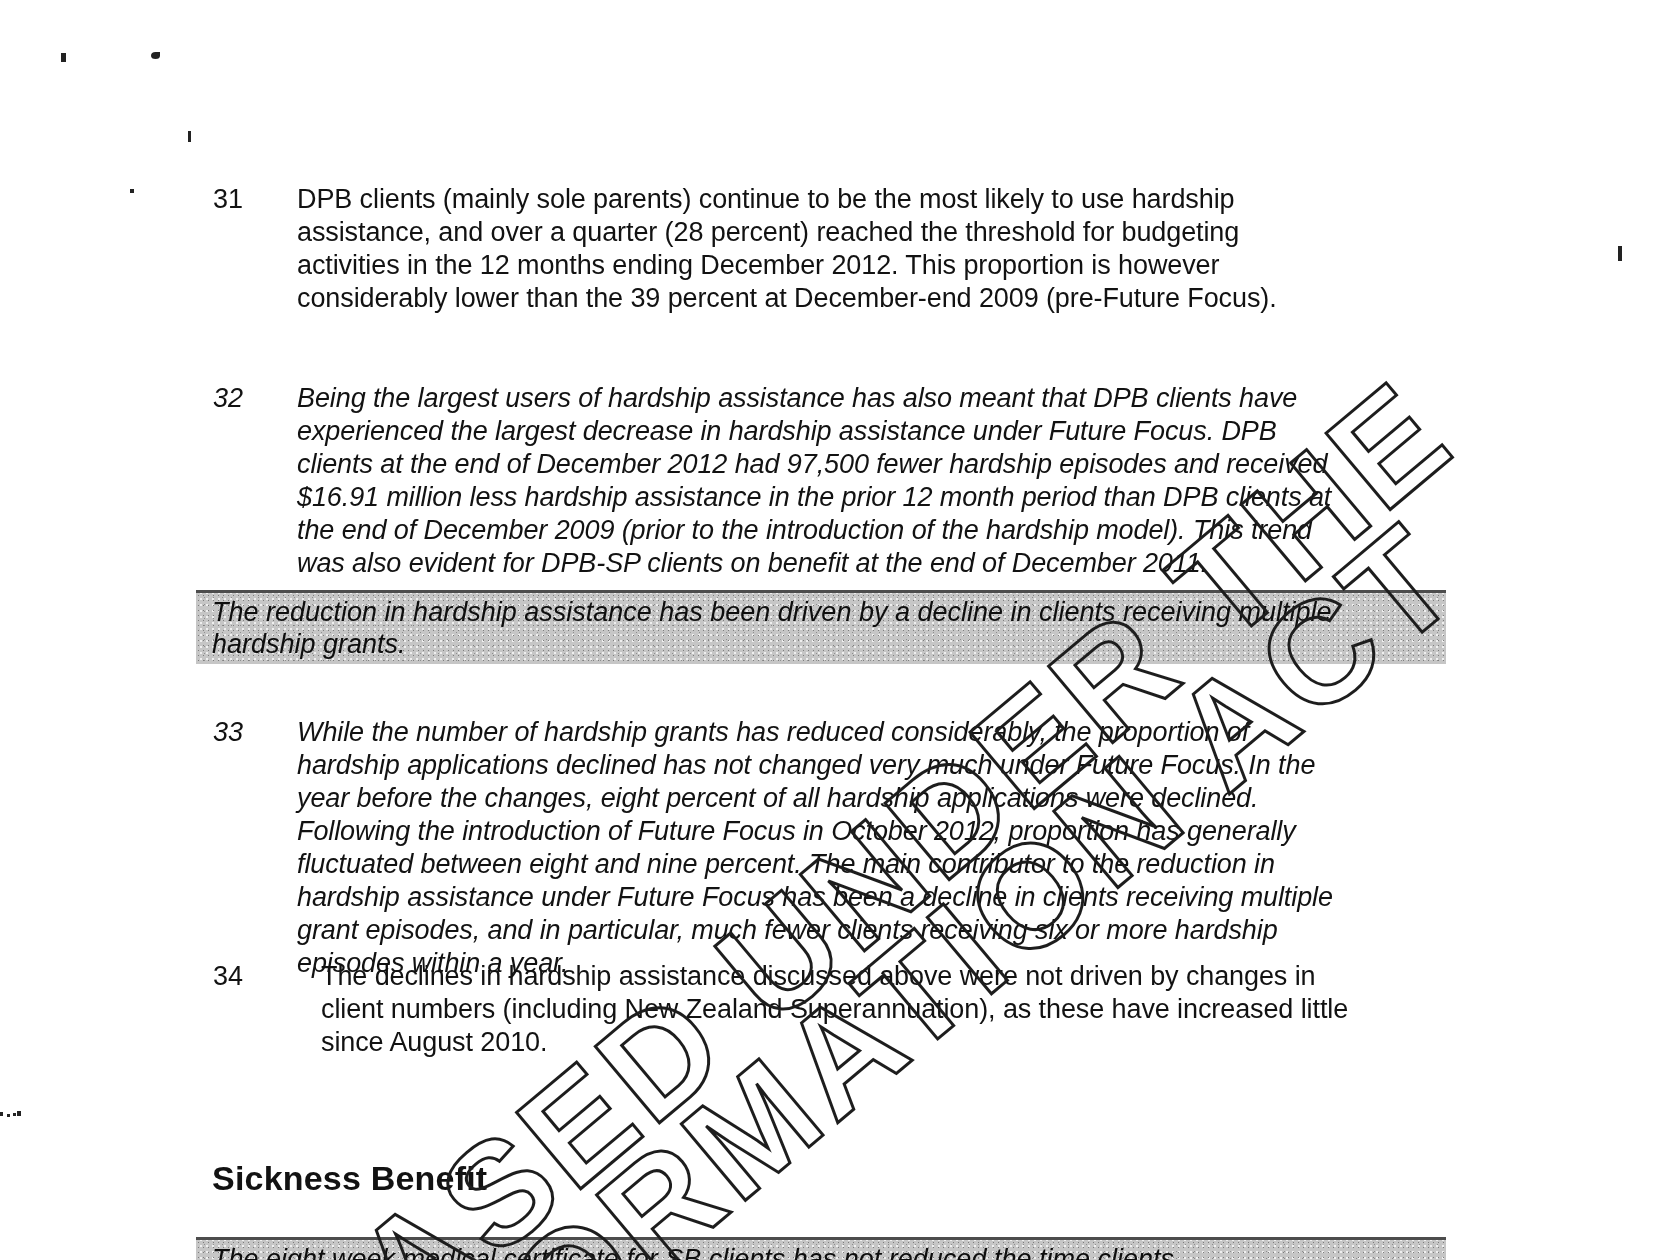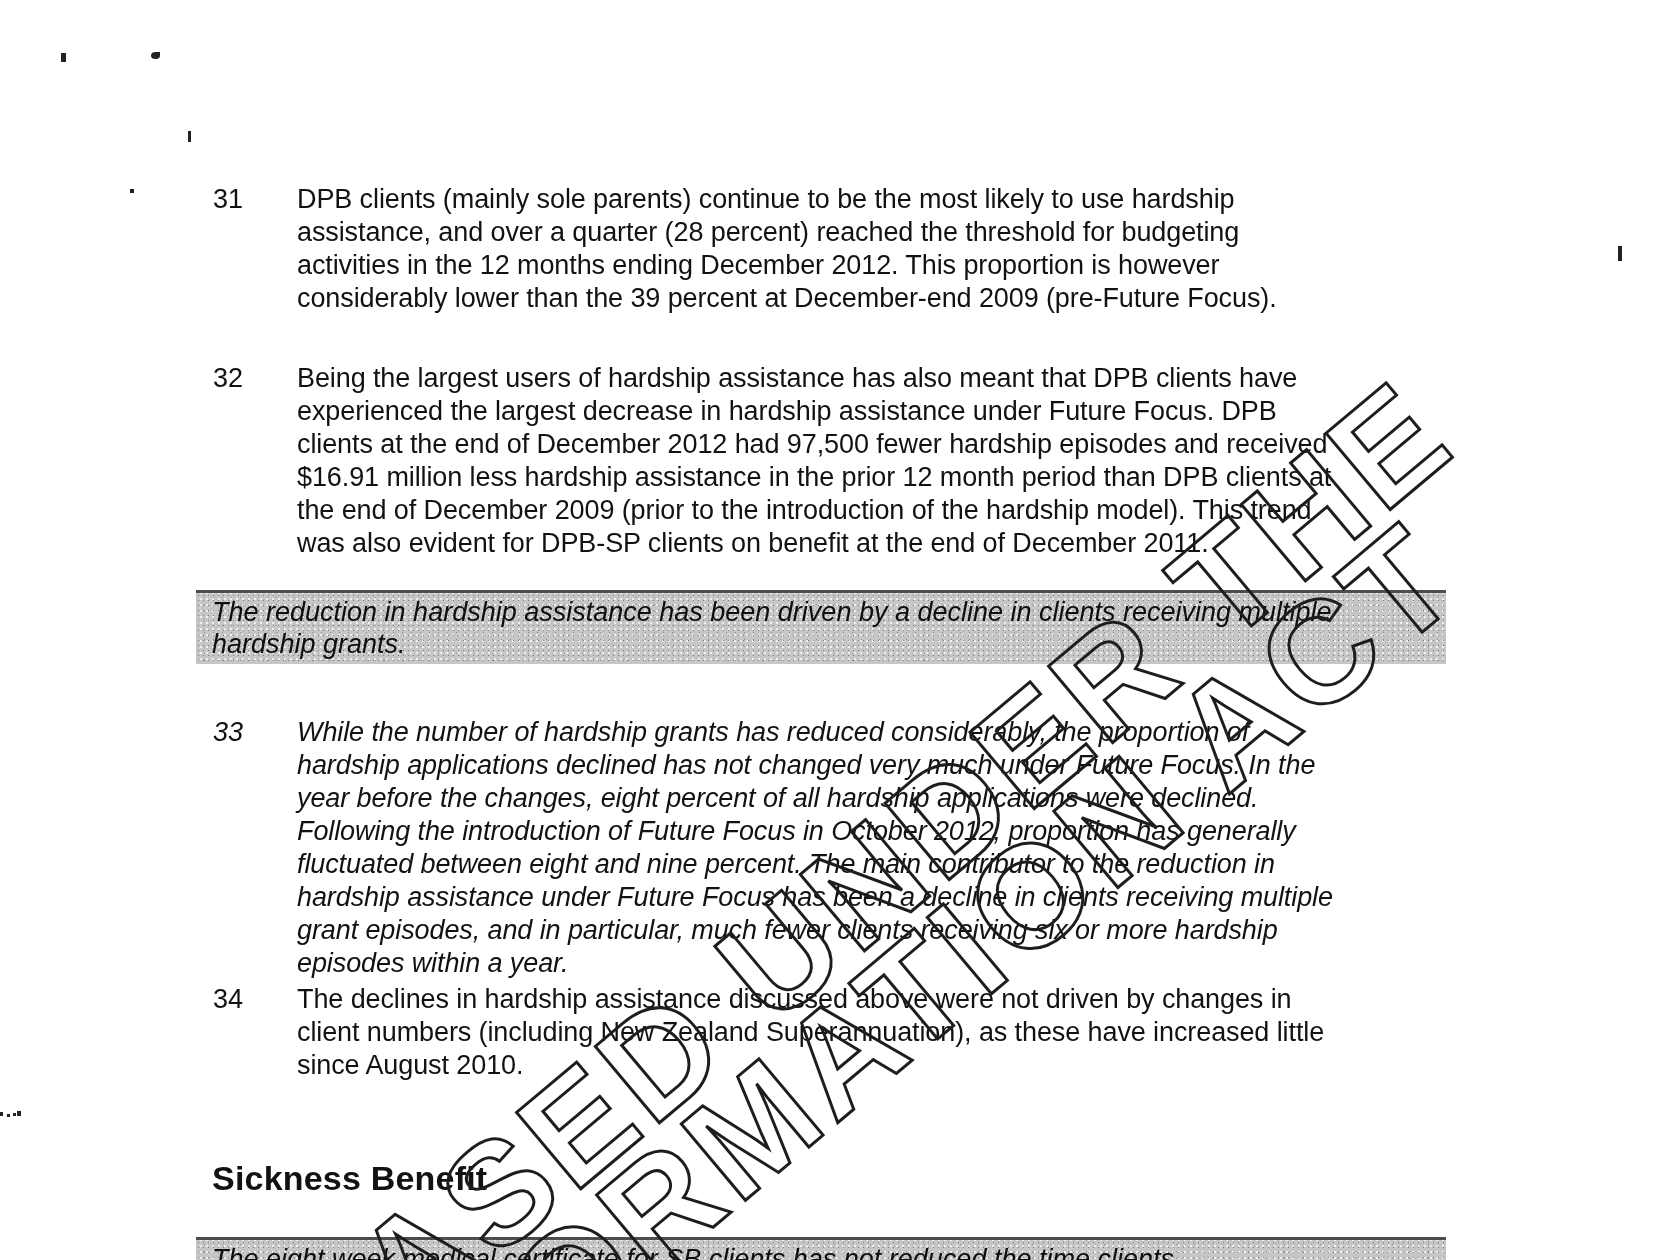--- a/index.html
+++ b/index.html
@@ -20,23 +20,23 @@
     width: 1240px;
     display: flex;
     font-size: 27px;
     line-height: 33px;
     letter-spacing: -0.1px;
   }
   .para .num { width: 84px; flex: none; }
   .para .ptext { flex: 1; white-space: pre-line; }
 
   #p31 { top: 183px; }
-  #p32 { top: 362px; }
+  #p32 { top: 382px; font-style: italic; }
   #p33 { top: 716px; font-style: italic; }
-  #p34 { top: 983px; }
+  #p34 { top: 960px; gap: 24px; }
 
   
   .hl-box {
     position: absolute;
     left: 196px;
     width: 1250px;
     box-sizing: border-box;
     background-color: #c6c6c6;
     background-image:
       radial-gradient(circle, #7d7d7d 0.9px, transparent 1px),

